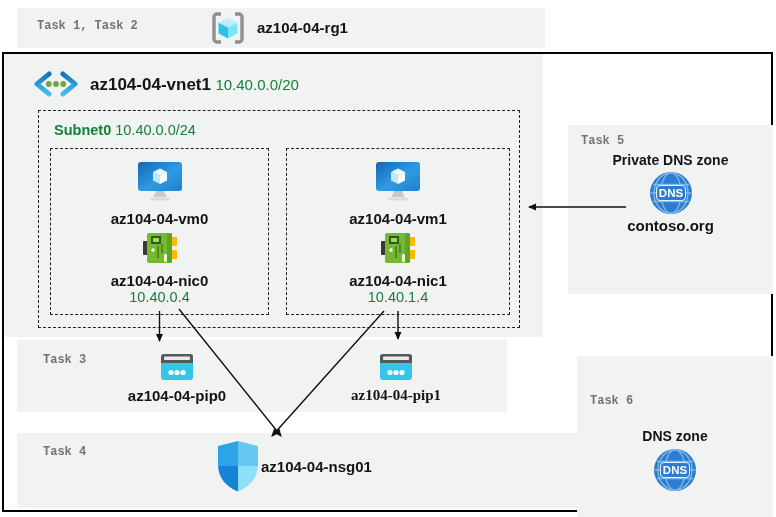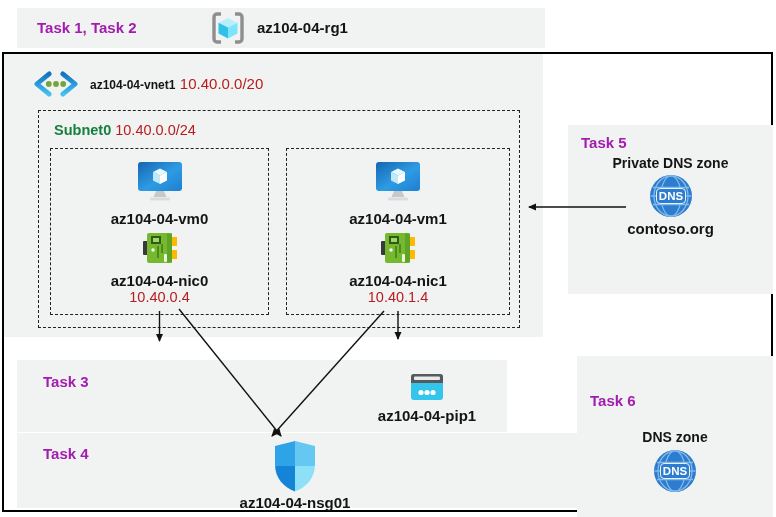--- a/index.html
+++ b/index.html
@@ -3,66 +3,66 @@
 <meta charset="utf-8">
 <style>
   html,body{margin:0;padding:0;background:#fff;}
   body{width:776px;height:517px;overflow:hidden;
        font-family:"Liberation Sans","DejaVu Sans",sans-serif;}
   .canvas{position:relative;width:776px;height:517px;background:#fff;}
 
   .gray{background:#F1F2F2;}
   .abs{position:absolute;}
 
-  .task-label{font-weight:bold;font-size:15px;color:#a21caf;}
+  .task-label{font-weight:bold;font-size:12px;color:#737373;font-family:Liberation Mono, monospace;}
   .res-name{font-weight:bold;font-size:15px;color:#141414;}
-  .sub-cidr,.ip{font-size:14.5px;color:#b91c1c;font-weight:normal;}
+  .sub-cidr,.ip{font-size:14.5px;color:#15803d;font-weight:normal;}
 
   .top-band{left:17px;top:8px;width:528px;height:40px;}
   .top-band .task-label{position:absolute;left:20px;top:11px;}
   .top-band .rg-icon{position:absolute;left:193px;top:2px;}
   .top-band .res-name{position:absolute;left:240px;top:11px;}
 
   .outer-box{left:2px;top:52px;width:771px;height:460px;
              border:2px solid #000;box-sizing:border-box;background:#fff;}
 
   .vnet-region{left:4px;top:54px;width:539px;height:283px;background:#F1F2F2;}
   .vnet-header-icon{position:absolute;left:27px;top:16px;}
   .vnet-title{position:absolute;left:86px;top:21px;white-space:nowrap;}
-  .vnet-title .res-name{font-size:12px;}
+  .vnet-title .res-name{font-size:17px;}
 
   .subnets-dashed{position:absolute;left:34px;top:56px;width:482px;height:218px;
                   border:1.5px dashed #222;box-sizing:border-box;}
   .subnet-label{position:absolute;top:68px;font-size:14.5px;white-space:nowrap;}
   .subnet-label b{font-size:14.5px;color:#15803d;}
   .sn0-label{left:50px;}
   .sn1-label{left:286px;}
 
   .subnet-box{position:absolute;top:94px;height:167px;
               border:1.5px dashed #222;box-sizing:border-box;
               display:flex;flex-direction:column;align-items:center;}
   .sn0{left:46px;width:219px;}
   .sn1{left:282px;width:224px;}
   .subnet-box .vm-icon{margin-top:12px;}
   .subnet-box .vm-name{margin-top:3px;}
   .subnet-box .nic-icon{margin-top:3px;}
   .subnet-box .nic-name{margin-top:2px;}
   .subnet-box .ip{margin-top:0px;}
 
-  .band3{left:17px;top:340px;width:490px;height:72px;margin-top:20px;}
+  .band3{left:17px;top:340px;width:490px;height:72px;}
   .band3 .task-label{position:absolute;left:26px;top:13px;}
   .pip{position:absolute;display:flex;flex-direction:column;align-items:center;width:160px;}
   .pip0{left:80px;top:7px;}
-  .pip1{left:330px;top:7px;}
+  .pip1{left:299px;top:7px;font-family:Liberation Serif, serif;}
   .pip .res-name{margin-top:2px;}
 
   .band4{left:17px;top:433px;width:628px;height:75px;}
   .band4 .task-label{position:absolute;left:26px;top:12px;}
   .nsg{position:absolute;left:198px;top:6px;width:160px;
-       display:flex;flex-direction:column;align-items:center;}
+       display:flex;flex-direction:row;align-items:center;}
   .nsg .res-name{margin-top:1px;}
 
   .box5{left:568px;top:125px;width:205px;height:169px;
         display:flex;flex-direction:column;align-items:center;}
   .box5 .task-label{align-self:flex-start;margin:9px 0 4px 13px;}
   .box6{left:577px;top:356px;width:196px;height:164px;
         display:flex;flex-direction:column;align-items:center;justify-content:center;}
   .box6 .task-label{align-self:flex-start;margin:9px 0 20px 13px;}
   .zone-title{font-weight:bold;font-size:14px;color:#141414;}
   .box5 .zone-title{margin-bottom:3px;}
@@ -191,20 +191,31 @@
           <rect x="30" y="20" width="5" height="9" fill="#FFB900"></rect>
         </svg>
       </span>
       <span class="res-name nic-name">az104-04-nic1</span>
       <span class="ip">10.40.1.4</span>
     </div>
   </div>
 
   <div class="abs gray band3">
     <span class="task-label">Task 3</span>
+    <span class="pip pip0">
+      <svg width="38" height="38" viewBox="0 0 38 38">
+        <rect x="3" y="7" width="32" height="26" rx="3" fill="#33C5EC"></rect>
+        <path d="M6,7 h26 a3,3 0 0 1 3,3 v6 H3 v-6 a3,3 0 0 1 3,-3 Z" fill="#57595B"></path>
+        <rect x="6" y="9.5" width="26" height="3.5" rx="1" fill="#E9EAEB"></rect>
+        <circle cx="13" cy="25.5" r="2.6" fill="#FFFFFF"></circle>
+        <circle cx="19" cy="25.5" r="2.6" fill="#FFFFFF"></circle>
+        <circle cx="25" cy="25.5" r="2.6" fill="#FFFFFF"></circle>
+      </svg>
+      <span class="res-name">az104-04-pip0</span>
+    </span>
     <span class="pip pip1">
       <svg width="38" height="38" viewBox="0 0 38 38">
         <rect x="3" y="7" width="32" height="26" rx="3" fill="#33C5EC"></rect>
         <path d="M6,7 h26 a3,3 0 0 1 3,3 v6 H3 v-6 a3,3 0 0 1 3,-3 Z" fill="#57595B"></path>
         <rect x="6" y="9.5" width="26" height="3.5" rx="1" fill="#E9EAEB"></rect>
         <circle cx="13" cy="25.5" r="2.6" fill="#FFFFFF"></circle>
         <circle cx="19" cy="25.5" r="2.6" fill="#FFFFFF"></circle>
         <circle cx="25" cy="25.5" r="2.6" fill="#FFFFFF"></circle>
       </svg>
       <span class="res-name">az104-04-pip1</span>

